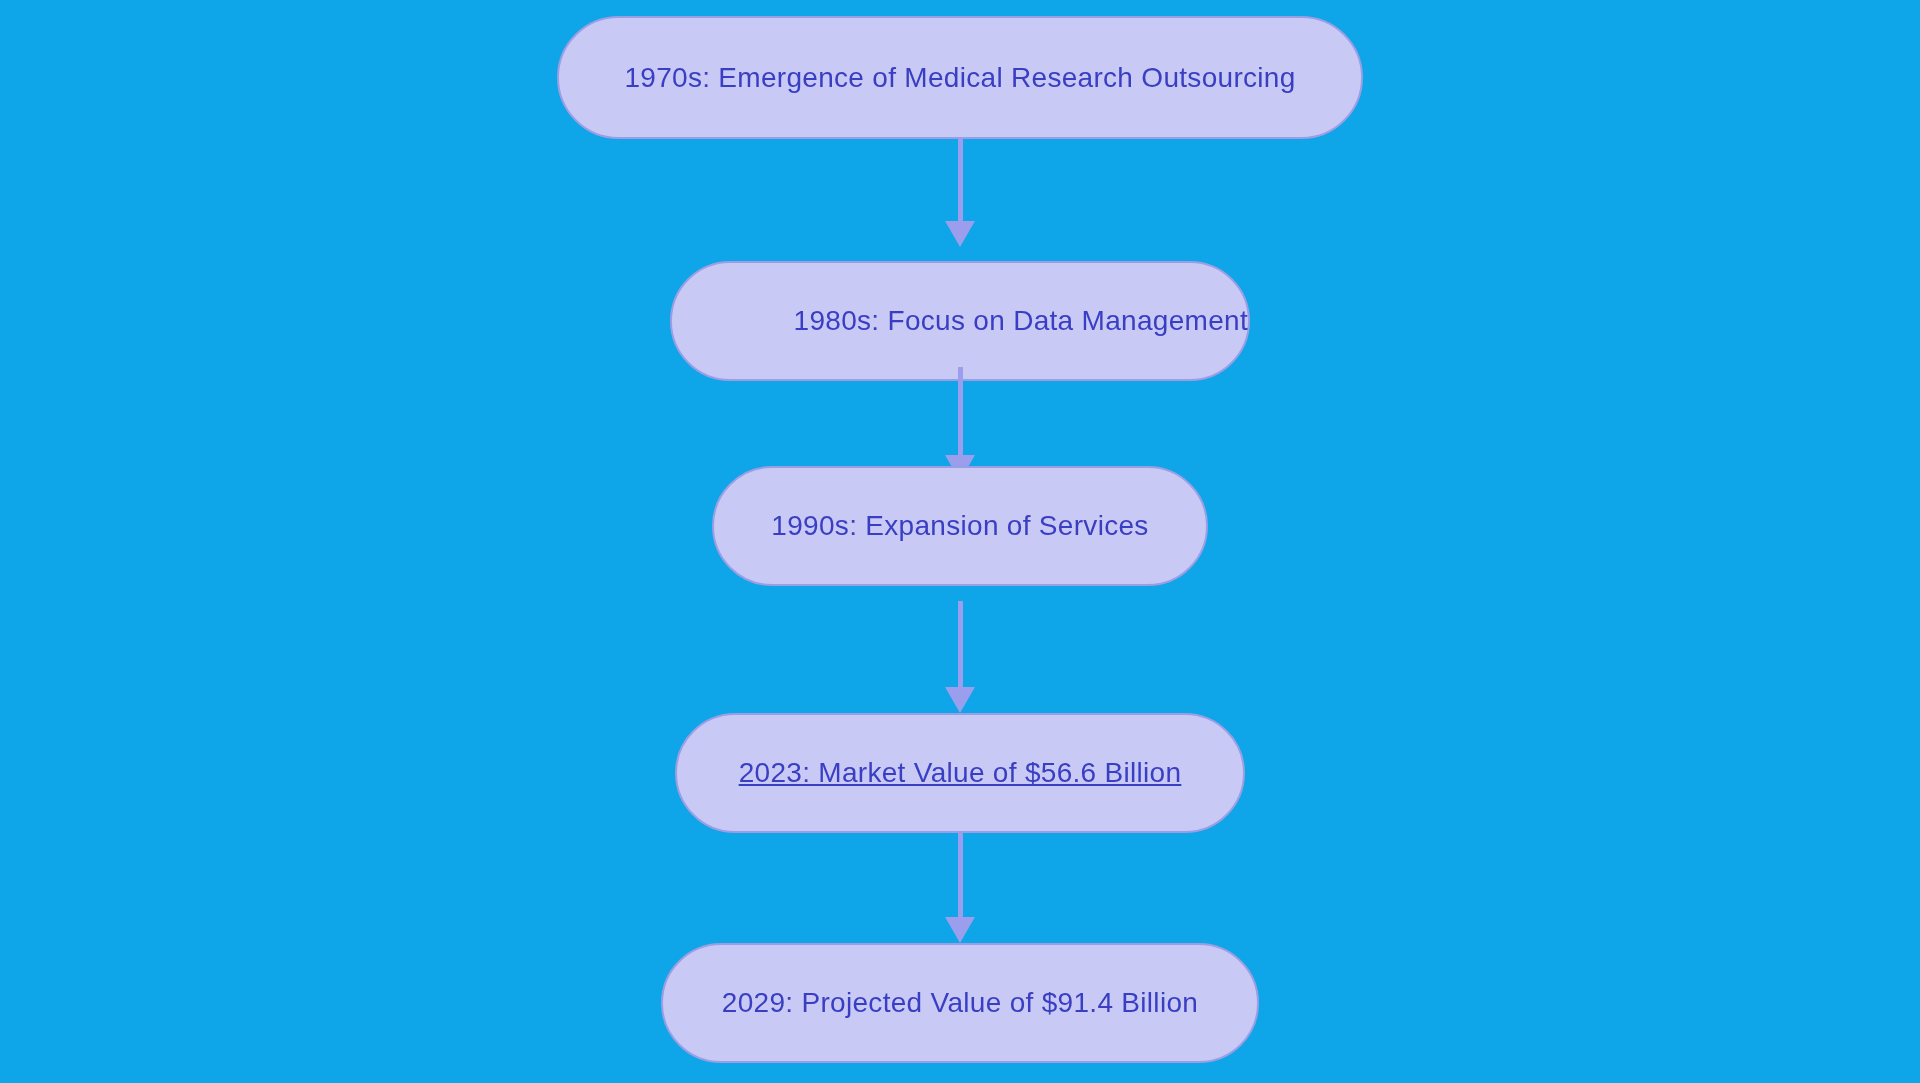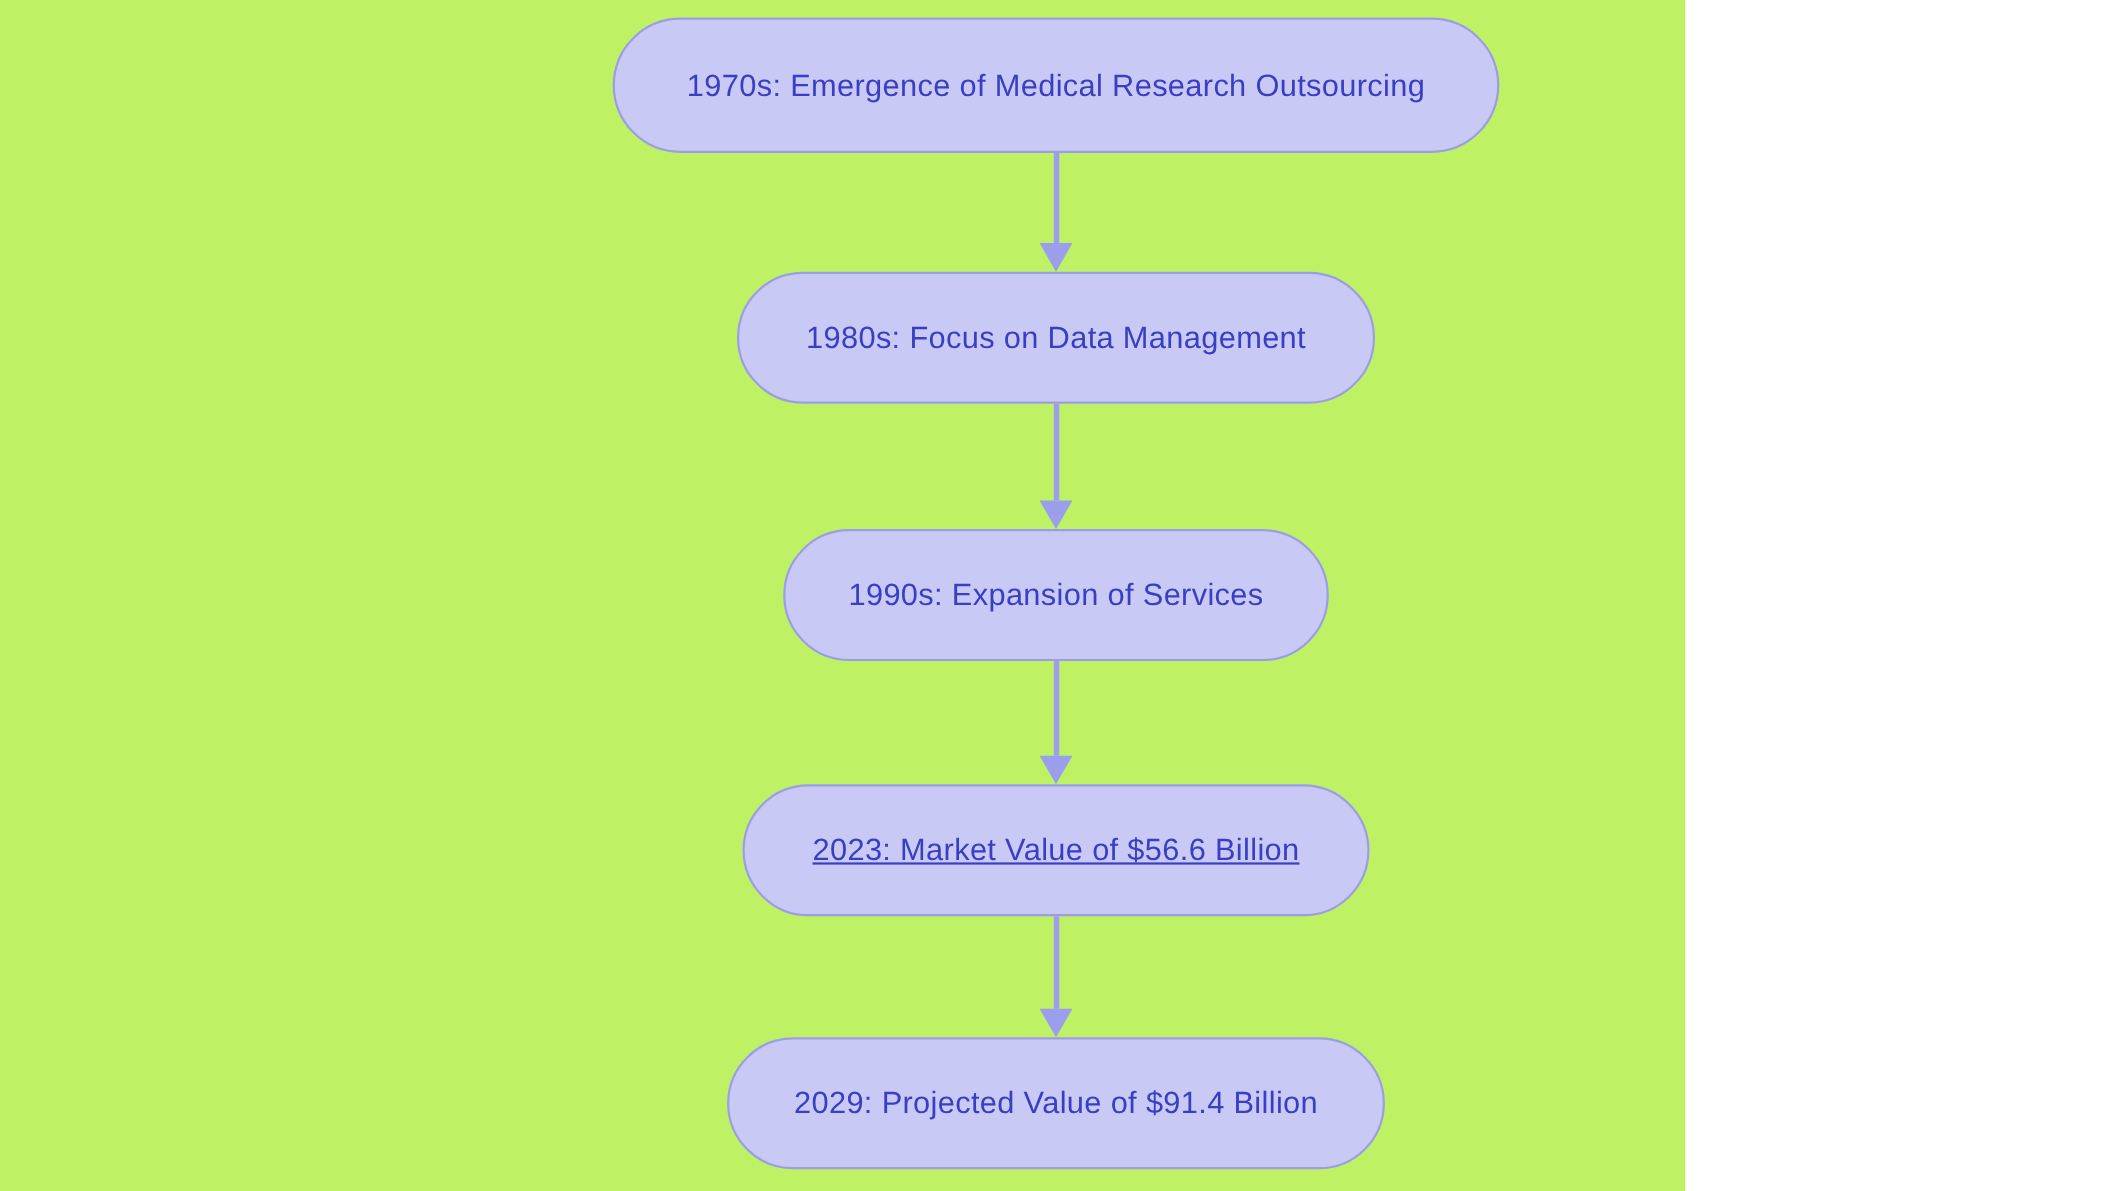--- a/index.html
+++ b/index.html
@@ -3,43 +3,43 @@
 <meta charset="utf-8">
 <style>
   html, body {
     margin: 0;
     padding: 0;
     background: #ffffff;
     font-family: "Liberation Sans", sans-serif;
   }
   .canvas {
     position: relative;
-    width: 1532px;
+    width: 1920px;
     height: 1083px;
-    background: #bef264;
+    background: #0ea5e9;
     overflow: hidden;
   }
   .node {
     position: absolute;
     box-sizing: border-box;
     background: #c8caf5;
     border: 2px solid #9b9ee4;
     border-radius: 62px;
     display: flex;
     align-items: center;
     justify-content: center;
     color: #3a3ec2;
     font-size: 28px;
     letter-spacing: 0.3px;
     white-space: nowrap;
     text-align: center;
   }
   .n0 { left: 557px; top: 16px;  width: 806px; height: 123px; }
-  .n1 { left: 670px; top: 247px; width: 580px; height: 120px; }
-  .n2 { left: 712px; top: 481px; width: 496px; height: 120px; text-align: right; }
+  .n1 { left: 670px; top: 261px; width: 580px; height: 120px; justify-content: flex-end; }
+  .n2 { left: 712px; top: 466px; width: 496px; height: 120px; text-align: right; }
   .n3 { left: 675px; top: 713px; width: 570px; height: 120px; text-decoration: underline; }
   .n4 { left: 661px; top: 943px; width: 598px; height: 120px; }
 
   .arrow {
     position: absolute;
     left: 945px;
     width: 30px;
     display: flex;
     flex-direction: column;
     align-items: center;

